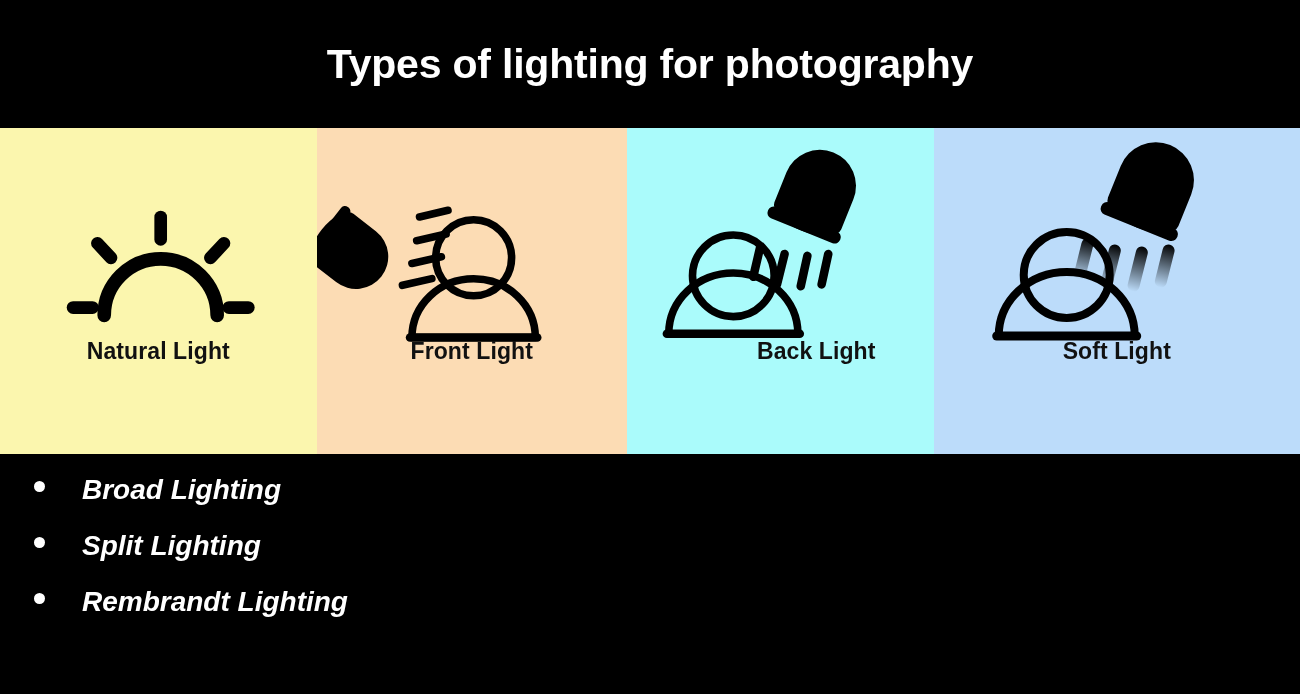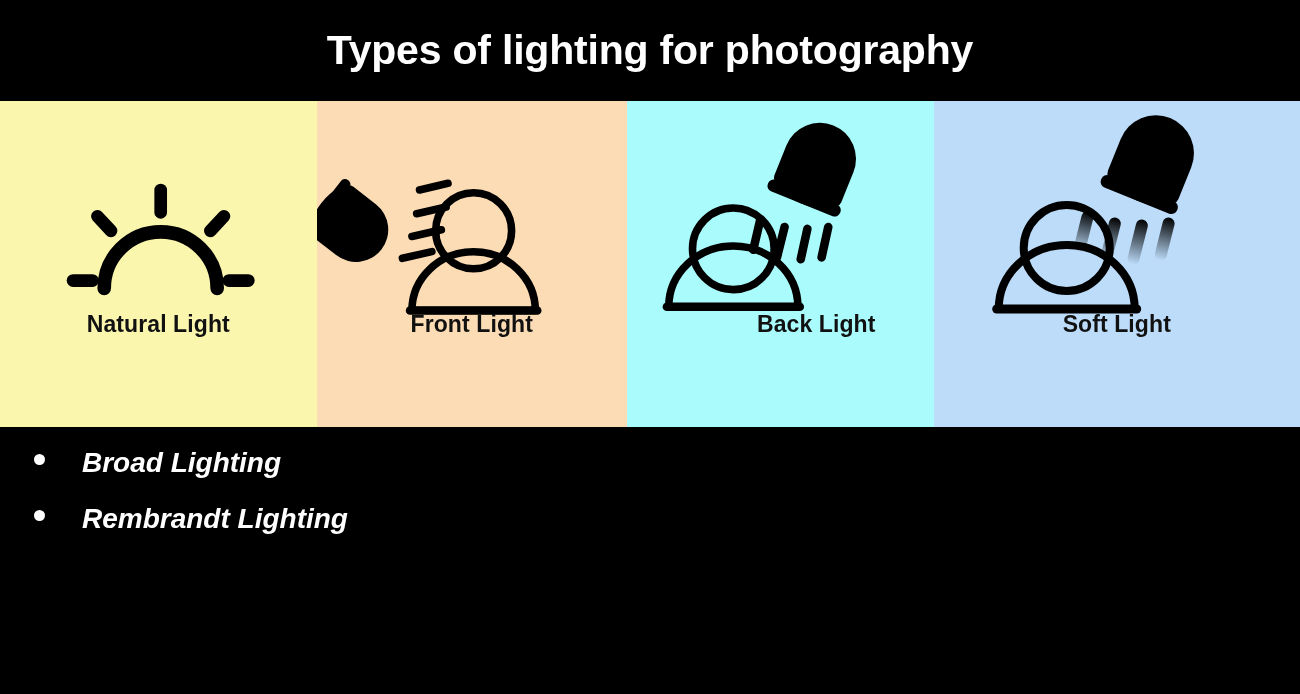--- a/index.html
+++ b/index.html
@@ -10,21 +10,21 @@
   body {
     width: 1300px;
     height: 694px;
     overflow: hidden;
     font-family: "Liberation Sans", sans-serif;
     position: relative;
   }
 
   
   .title-bar {
-    height: 101px;
+    height: 128px;
     background: #000000;
     display: flex;
     align-items: center;
     justify-content: center;
   }
   .title-text {
     color: #ffffff;
     font-size: 41px;
     font-weight: bold;
     letter-spacing: -0.2px;
@@ -215,17 +215,21 @@
 <div class="lists-area">
 
 
   <div class="list-col" id="list-col-right">
     <div class="list-item">
       <span class="bullet-dot"></span>
       <span class="list-label">Broad Lighting</span>
     </div>
     <div class="list-item">
       <span class="bullet-dot"></span>
+      <span class="list-label">Split Lighting</span>
+    </div>
+    <div class="list-item">
+      <span class="bullet-dot"></span>
       <span class="list-label">Rembrandt Lighting</span>
     </div>
   </div>
 
 </div>
 
 </body></html>

